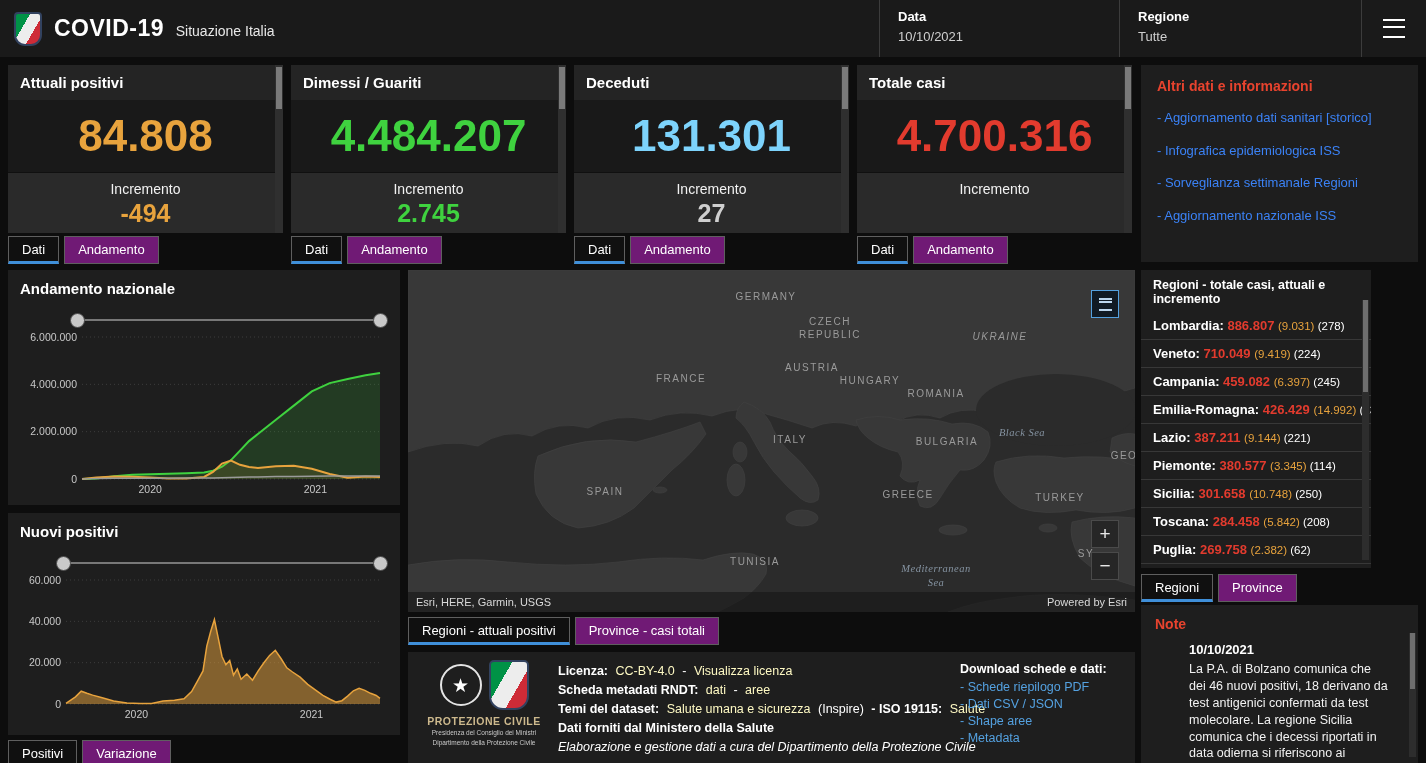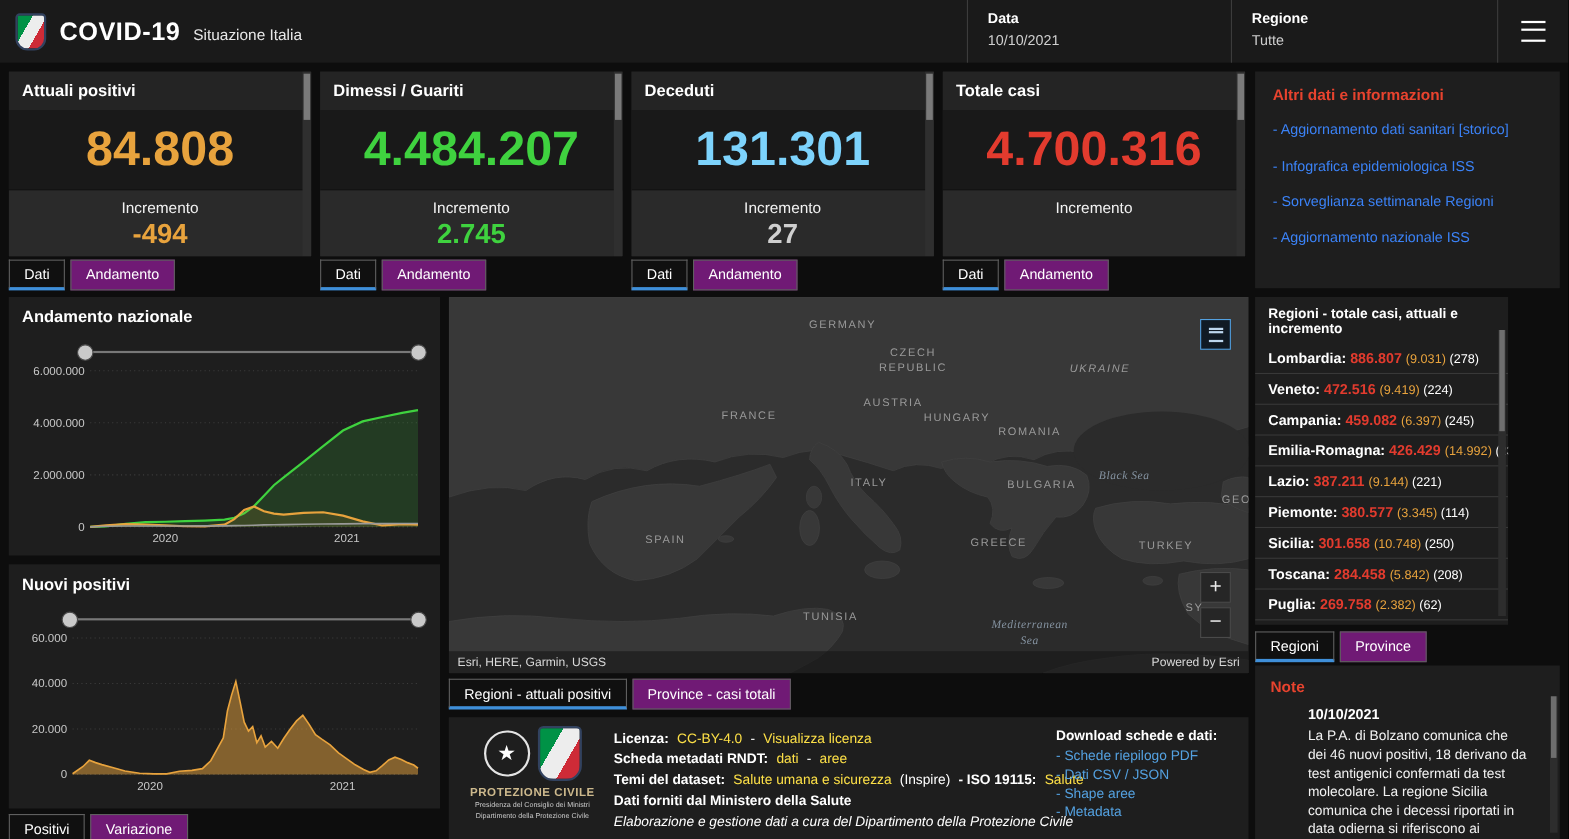--- a/index.html
+++ b/index.html
@@ -86,21 +86,21 @@
   #footer{left:408px;top:652px;width:727px;height:111px;padding:8px 10px;}
   #logo-block{position:absolute;left:12px;top:8px;width:128px;text-align:center;}
   .logo-row{display:flex;justify-content:center;align-items:center;gap:7px;}
   .emblem{width:42px;height:42px;border:2px solid #e4e4e4;border-radius:50%;display:flex;align-items:center;justify-content:center;font-size:19px;color:#fff;box-sizing:border-box;}
   .shield.big{width:36px;height:46px;border-radius:5px 5px 14px 14px;}
   .logo-text{color:#cdb98d;font-weight:bold;font-size:10.5px;letter-spacing:.5px;margin-top:5px;}
   .logo-sub{font-size:6.5px;color:#c9c9c9;margin-top:2px;line-height:1.3;}
   #license-block{position:absolute;left:150px;top:10px;width:400px;}
   .lic-line{font-size:12.5px;line-height:19px;white-space:nowrap;}
   .blabel{font-weight:bold;}
-  .lnk{color:#fde047;cursor:pointer;}
+  .lnk{color:#fef9c3;cursor:pointer;}
   .ital{font-style:italic;}
   .seg{margin-right:4px;}
   #download-block{position:absolute;left:552px;top:10px;width:170px;}
   .dl-title{font-weight:bold;font-size:12.5px;margin-bottom:3px;}
   .dl-link{color:#54a1e0;font-size:12.5px;line-height:17px;cursor:pointer;}
 </style>
 </head>
 <body>
 
 <div id="app">
@@ -320,21 +320,21 @@
 
   <div id="map-tabs" class="tabs">
     <div class="tab active">Regioni - attuali positivi</div>
     <div class="tab">Province - casi totali</div>
   </div>
 
   <div id="regions-panel" class="panel">
     <div class="regions-title">Regioni - totale casi, attuali e incremento</div>
     <div>
         <div class="region-row"><span class="rname">Lombardia: </span><span class="rtotal">886.807 </span><span class="rattuali">(9.031) </span><span class="rincr">(278)</span></div>
-        <div class="region-row"><span class="rname">Veneto: </span><span class="rtotal">472.516 </span><span class="rattuali">(9.419) </span><span class="rincr">(224)</span></div>
+        <div class="region-row"><span class="rname">Veneto: </span><span class="rtotal">710.049 </span><span class="rattuali">(9.419) </span><span class="rincr">(224)</span></div>
         <div class="region-row"><span class="rname">Campania: </span><span class="rtotal">459.082 </span><span class="rattuali">(6.397) </span><span class="rincr">(245)</span></div>
         <div class="region-row"><span class="rname">Emilia-Romagna: </span><span class="rtotal">426.429 </span><span class="rattuali">(14.992) </span><span class="rincr">(239)</span></div>
         <div class="region-row"><span class="rname">Lazio: </span><span class="rtotal">387.211 </span><span class="rattuali">(9.144) </span><span class="rincr">(221)</span></div>
         <div class="region-row"><span class="rname">Piemonte: </span><span class="rtotal">380.577 </span><span class="rattuali">(3.345) </span><span class="rincr">(114)</span></div>
         <div class="region-row"><span class="rname">Sicilia: </span><span class="rtotal">301.658 </span><span class="rattuali">(10.748) </span><span class="rincr">(250)</span></div>
         <div class="region-row"><span class="rname">Toscana: </span><span class="rtotal">284.458 </span><span class="rattuali">(5.842) </span><span class="rincr">(208)</span></div>
         <div class="region-row"><span class="rname">Puglia: </span><span class="rtotal">269.758 </span><span class="rattuali">(2.382) </span><span class="rincr">(62)</span></div>
       </div>
     <div class="side-scroll" style="top:30px;bottom:8px;">
         <div class="side-thumb" style="height:92px;"></div>

